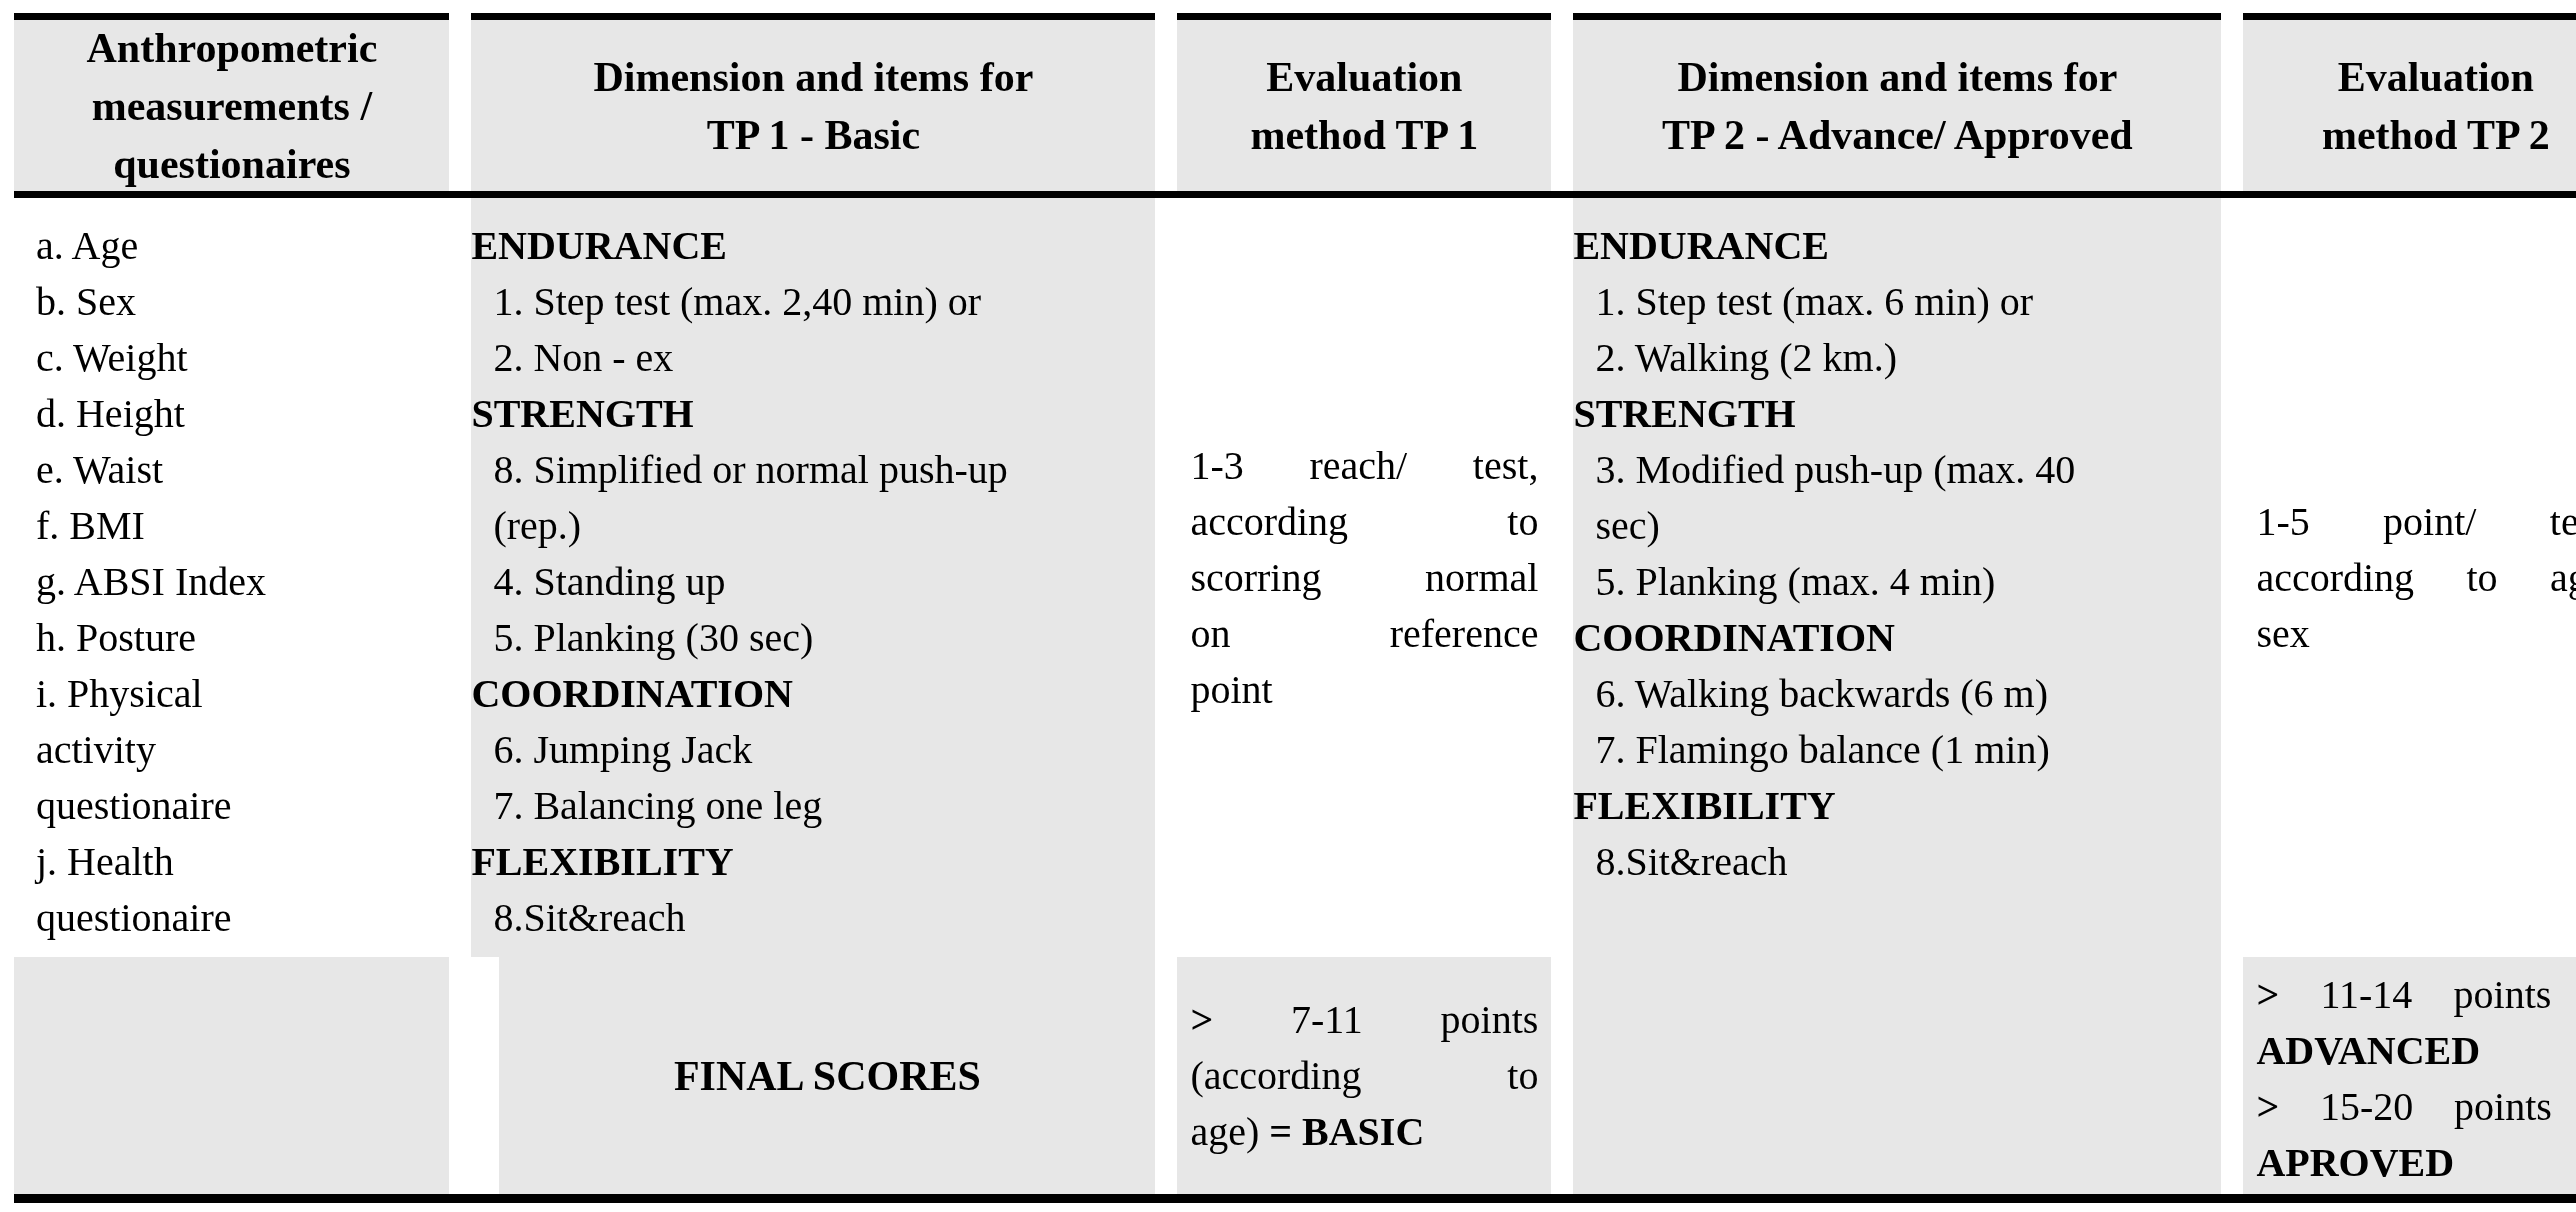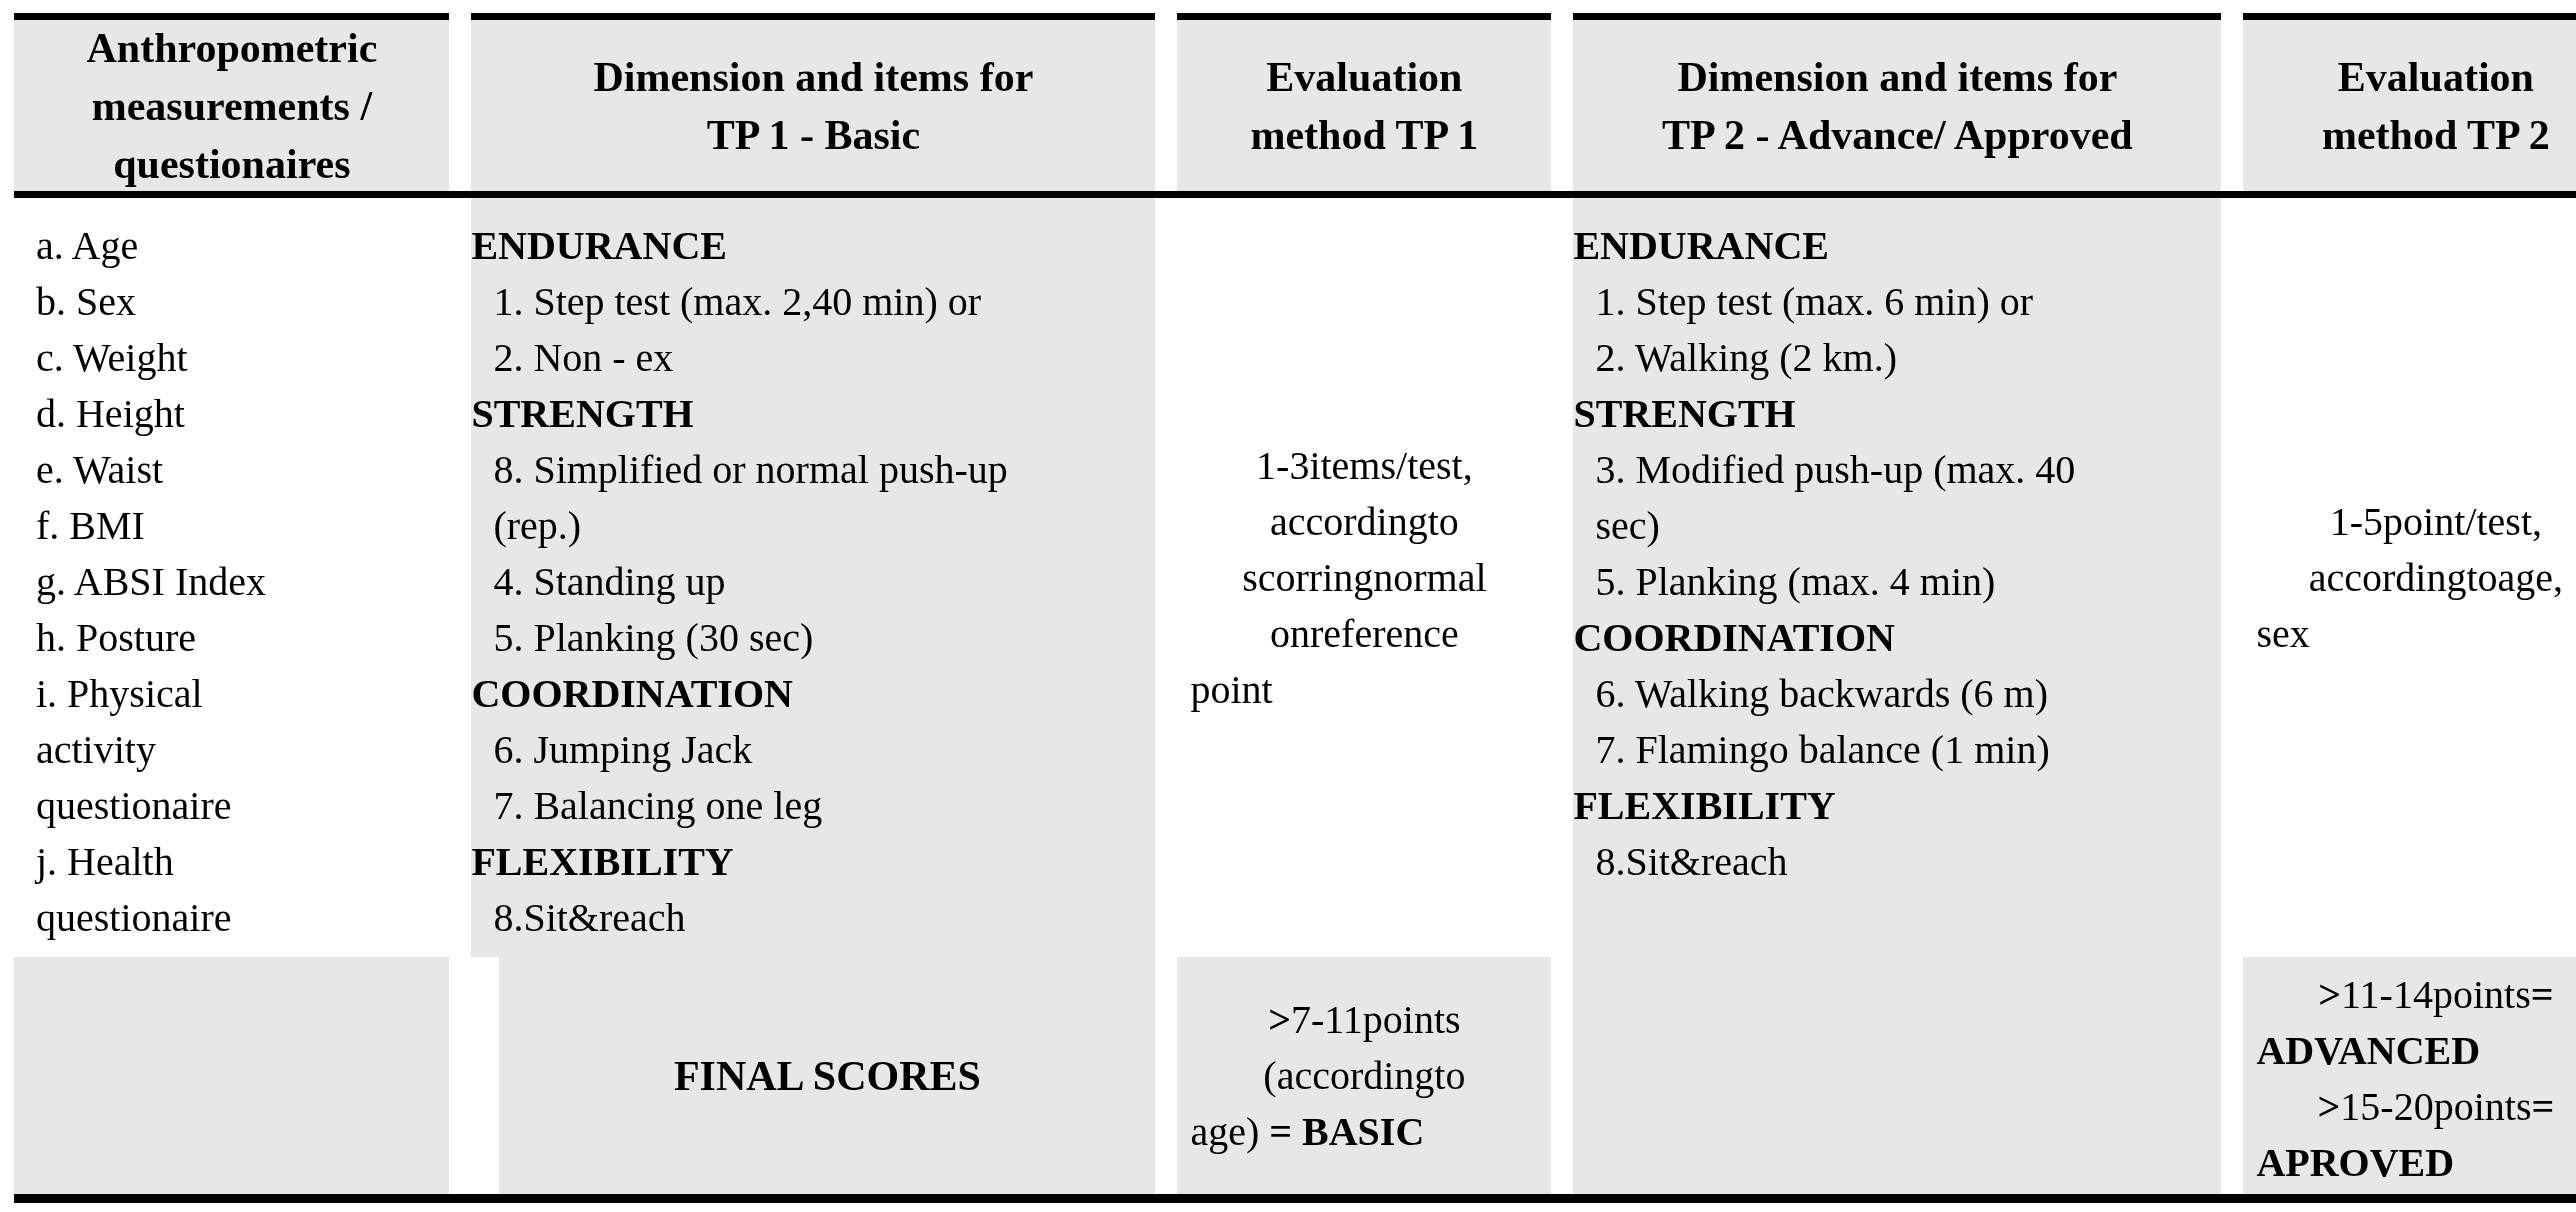--- a/index.html
+++ b/index.html
@@ -19,21 +19,21 @@
   .body-gray { background: #e7e7e7; }
   .body-white { background: #ffffff; }
   .list-cell { padding-top: 20px; }
   .list-cell .item { padding-left: 22px; white-space: nowrap; }
   .col1-cell .item { padding-left: 21.6px; }
   .list-cell .head { text-align: left; font-weight: 700; white-space: nowrap; }
   .just-cell { display: flex; flex-direction: column; justify-content: center;
     padding: 0 13px; }
   .just-cell.top-align { justify-content: flex-start; padding-top: 10px; }
   .jline { width: 100%; }
-  .jline.spread { display: flex; justify-content: center; }
+  .jline.spread { display: flex; justify-content: space-between; }
   .jline .b { font-weight: 700; }
   .ftr { background: #e7e7e7; }
   .final-scores { display: flex; align-items: center; justify-content: center;
     font-weight: 700; font-size: 42px; margin-left: 28px; }
 </style>
 </head>
 <body>
 
 <div class="table-wrap">
 
@@ -87,21 +87,21 @@
       <div class="item">5. Planking (30 sec)</div>
       <div class="head">COORDINATION</div>
       <div class="item">6. Jumping Jack</div>
       <div class="item">7. Balancing one leg</div>
       <div class="head">FLEXIBILITY</div>
       <div class="item">8.Sit&amp;reach</div>
     </div>
   <div class="cell body-white just-cell">
       <div class="jline spread">
         <span>1-3</span>
-        <span>items/</span>
+        <span>reach/</span>
         <span>test,</span>
       </div>
       <div class="jline spread">
         <span>according</span>
         <span>to</span>
       </div>
       <div class="jline spread">
         <span>scorring</span>
         <span>normal</span>
       </div>

